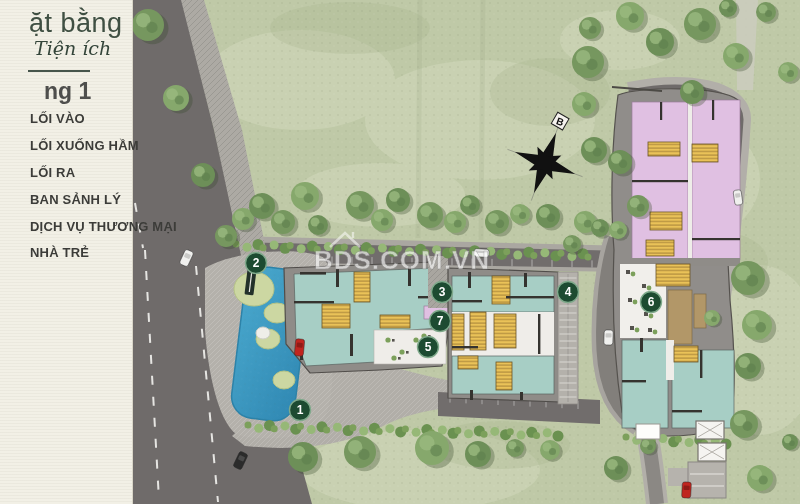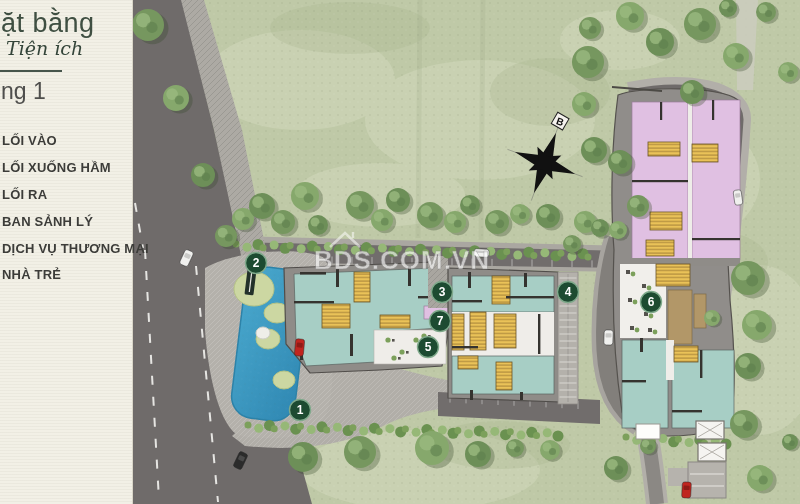--- a/index.html
+++ b/index.html
@@ -4,26 +4,26 @@
 <style>
   html,body{margin:0;padding:0;background:#888;}
   .stage{position:relative;width:800px;height:504px;overflow:hidden;
          font-family:"Liberation Sans",sans-serif;background:#bfc9a7;}
   svg{position:absolute;left:0;top:0;}
   
   .sidebar{position:absolute;left:0;top:0;width:133px;height:504px;z-index:5;
     background:
       repeating-linear-gradient(180deg, rgba(120,115,95,.06) 0 1px, rgba(0,0,0,0) 1px 3px),
       #f2f0e6;
-    border-right:1px solid #d9d6c8;box-sizing:border-box;}
+    border-right:1px solid #d9d6c8;box-sizing:border-box;padding-left:28px;}
   .ttl1{margin:10px 0 0 1px;font-size:27px;letter-spacing:.5px;color:#3f4f42;font-weight:400;line-height:1.0;}
   .ttl2{margin:2px 0 0 6px;font-family:"DejaVu Serif",serif;font-style:italic;font-size:19px;color:#34453a;line-height:1.0;}
   .rule{width:62px;height:2px;background:#46554b;margin:12px 0 6px 0;}
-  .floor{margin:0 0 0 1px;font-size:23px;color:#4e4e4c;font-weight:400;}
-  .legend{margin-top:22px;}
+  .floor{margin:0 0 0 16px;font-size:23px;color:#4e4e4c;font-weight:700;}
+  .legend{}
   .legend .item{height:26.9px;display:flex;align-items:center;padding-left:2px;
     font-size:13px;font-weight:700;letter-spacing:.2px;color:#3c3c39;white-space:nowrap;}
 </style>
 </head>
 <body>
 
 <div class="stage">
 
 <svg width="800" height="504" viewBox="0 0 800 504">
   <defs>

